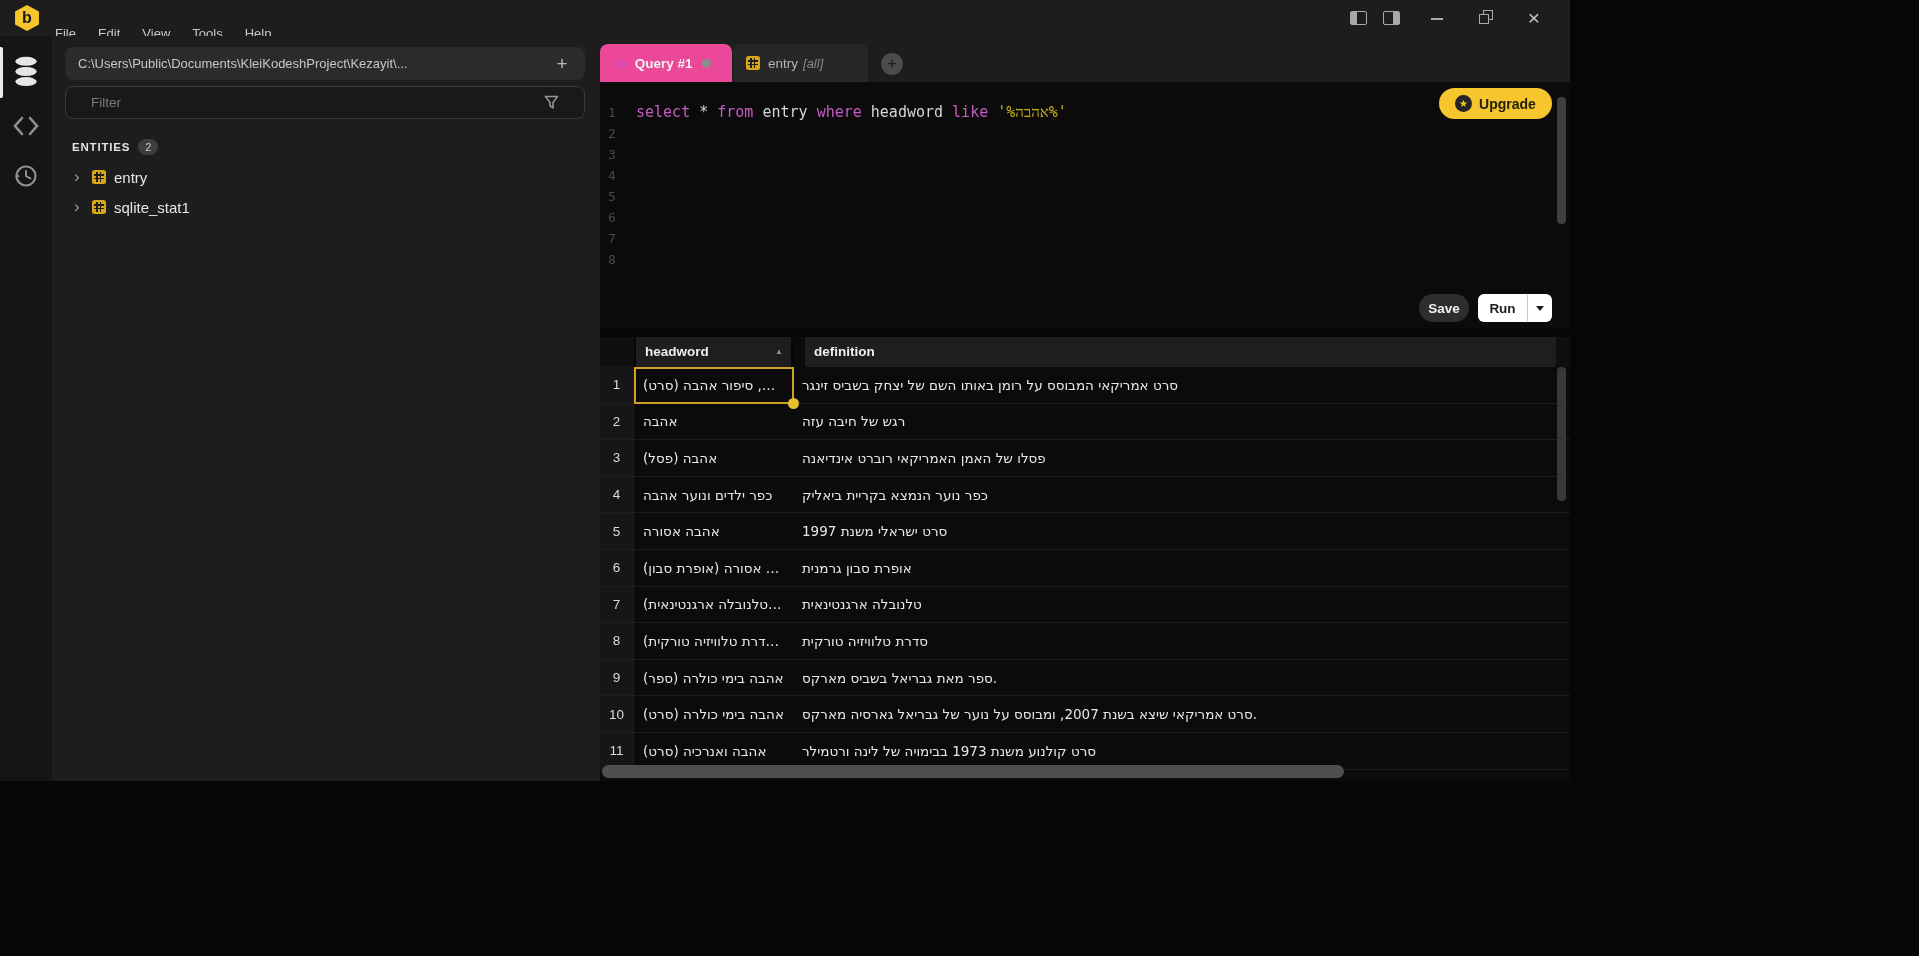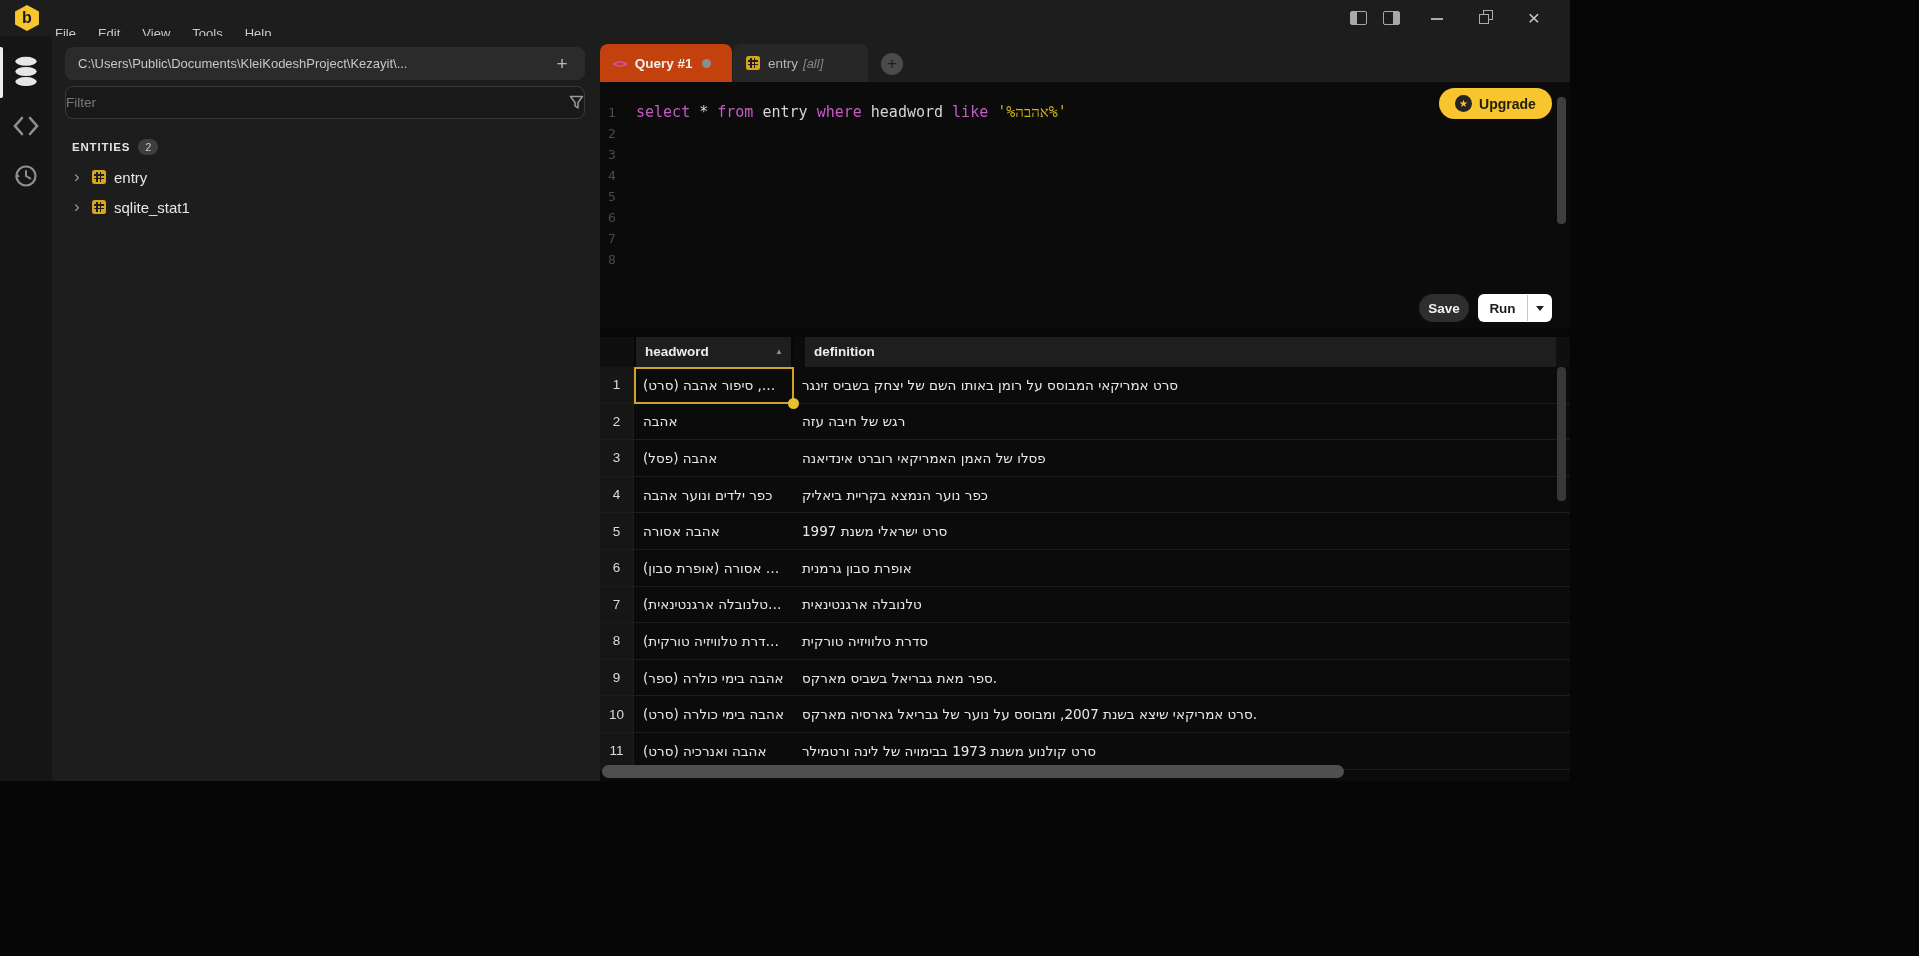--- a/index.html
+++ b/index.html
@@ -38,40 +38,40 @@
   #icon-history { left:12px; top:126px; width:28px; height:28px; }
 
   
   #sidebar { position:absolute; left:52px; top:36px; width:548px; height:745px; background:#1d1d1d; }
   #connbar { left:13px; top:11px; width:520px; height:33px; background:#2b2b2b; border-radius:8px;
     display:flex; align-items:center; padding:0 13px; }
   #conn-path { flex:1; font-size:13px; color:#c7c7c7; white-space:nowrap; overflow:hidden; }
   #conn-add { width:20px; text-align:center; color:#b9b9b9; font-size:19px; }
   #conn-add::before { content:"+"; }
   #filterbar { left:13px; top:50px; width:520px; height:33px; background:#191919;
-    border:1px solid #3a3a3a; border-radius:8px; display:flex; align-items:center; padding:0 0; }
+    border:1px solid #3a3a3a; border-radius:8px; display:flex; align-items:center; padding:0 25px; }
   #filter-ph { flex:1; font-size:13.5px; color:#7a7a7a; }
   #entities-hdr { left:20px; top:103px; display:flex; align-items:center; gap:8px; position:absolute;justify-content:center; }
   #entities-label { font-size:11.5px; font-weight:bold; letter-spacing:.8px; color:#e3e3e3; }
   #entities-badge { background:#3e3e3e; color:#c9c9c9; font-size:11px; border-radius:9px; padding:2px 7px; }
   #table-list { position:absolute; left:0; top:126px; width:548px; }
   .tree-row { height:30px; display:flex; align-items:center; padding-left:22px; gap:8px; cursor:default; }
   .chev { width:10px; color:#9a9a9a; font-size:17px; line-height:14px; }
   .chev::before { content:"›"; }
   .tbl-icon { width:14px; height:14px; background:#d9a514; border-radius:2.5px; position:relative; }
   .tbl-icon::before { content:""; position:absolute; inset:2px;
     background-image:repeating-linear-gradient(to right,transparent 0 2.4px,#1d1d1d 2.4px 3.6px),
                      repeating-linear-gradient(to bottom,transparent 0 2.4px,#1d1d1d 2.4px 3.6px); }
   .tree-label { font-size:15px; color:#e6e6e6; }
 
   
   #main { position:absolute; left:600px; top:36px; width:970px; height:745px; background:#0b0b0b; }
   #tabbar { left:0; top:0; width:970px; height:46px; background:#1d1d1d; }
   .tab { top:8px; height:38px; border-radius:8px 8px 0 0; display:flex; align-items:center; gap:8px; padding:0 13px; }
-  #tab-query { left:0; width:132px; background:#c2410c; }
+  #tab-query { left:0; width:132px; background:#ec4899; }
   #query-tab-icon { color:#d154c8; font-weight:bold; font-size:13px; font-family:"DejaVu Sans Mono",monospace; }
   #query-tab-icon::before { content:"<>"; letter-spacing:-1px; }
   #tab-query .tab-label { font-size:13.5px; font-weight:bold; color:#f2f2f2; white-space:nowrap; }
   #tab-dot { width:9px; height:9px; border-radius:50%; background:#8d8d8d; margin-left:2px; }
   #tab-entry { left:133px; width:135px; background:#272727; }
   #tab-entry .tab-label { font-size:13.5px; color:#b5b5b5; white-space:nowrap; }
   #tab-entry .tab-mod { font-size:13px; font-style:italic; color:#878787; margin-left:-3px; }
   #tab-add { left:281px; top:17px; width:22px; height:22px; border-radius:50%; background:#4b4b4b;
     display:flex; align-items:center; justify-content:center; color:#1d1d1d; font-size:16px; }
   #tab-add::before { content:"+"; }

